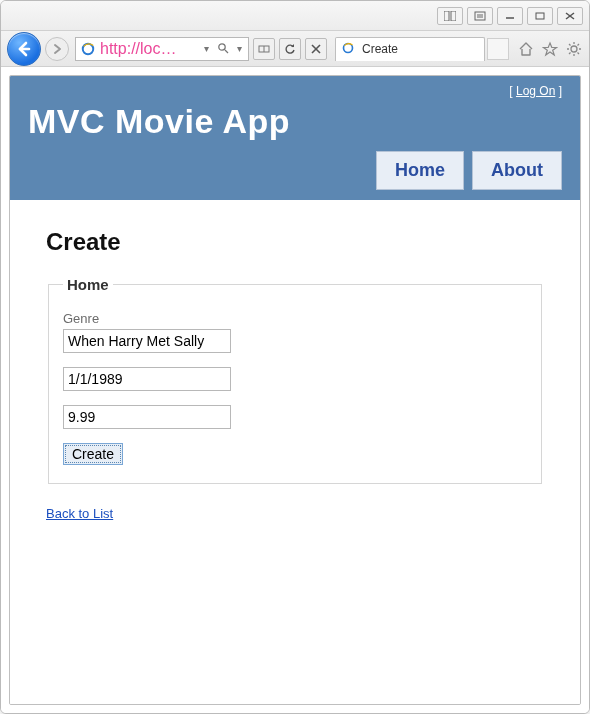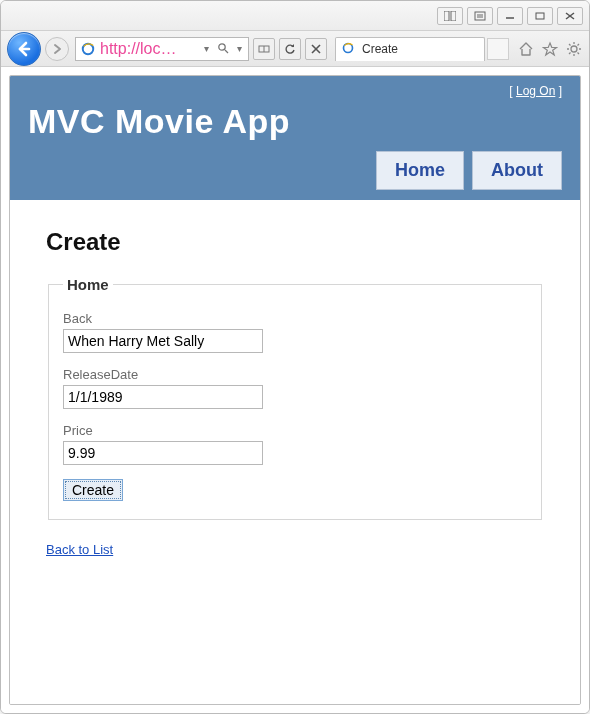--- a/index.html
+++ b/index.html
@@ -212,21 +212,21 @@
     padding: 0 4px;
   }
   .field { margin: 8px 0 14px 0; }
   .field label {
     display:block;
     color:#6b6b6b;
     font-size:13px;
     margin-bottom:3px;
   }
   .field input[type=text] {
-    width:200px;
+    width:168px;
     padding:3px 4px;
     font-size:14px;
     border:1px solid #b8b8b8;
     background:#fff;
   }
   .submit-row { margin-top: 10px; }
   .submit-row button {
     font-size:14px;
     padding:2px 8px;
     border:1px solid #7aa7d6;
@@ -389,34 +389,32 @@
         </div>
       </div>
 
       <div class="page-body">
         <div class="page-h2">Create</div>
 
         <fieldset class="movie">
           <legend>Home</legend>
 
           <div class="field">
-            <label>Back</label>
+            <label>Genre</label>
             <input type="text" value="When Harry Met Sally" style="">
           </div>
 
           <div class="field">
-            <label>ReleaseDate</label>
             <input type="text" value="1/1/1989" style="">
           </div>
 
           <div class="field">
           </div>
 
           <div class="field">
-            <label>Price</label>
             <input type="text" value="9.99" style="">
           </div>
 
           <div class="submit-row">
             <button type="button">Create</button>
           </div>
         </fieldset>
 
         <a class="backlink">Back to List</a>
       </div>

